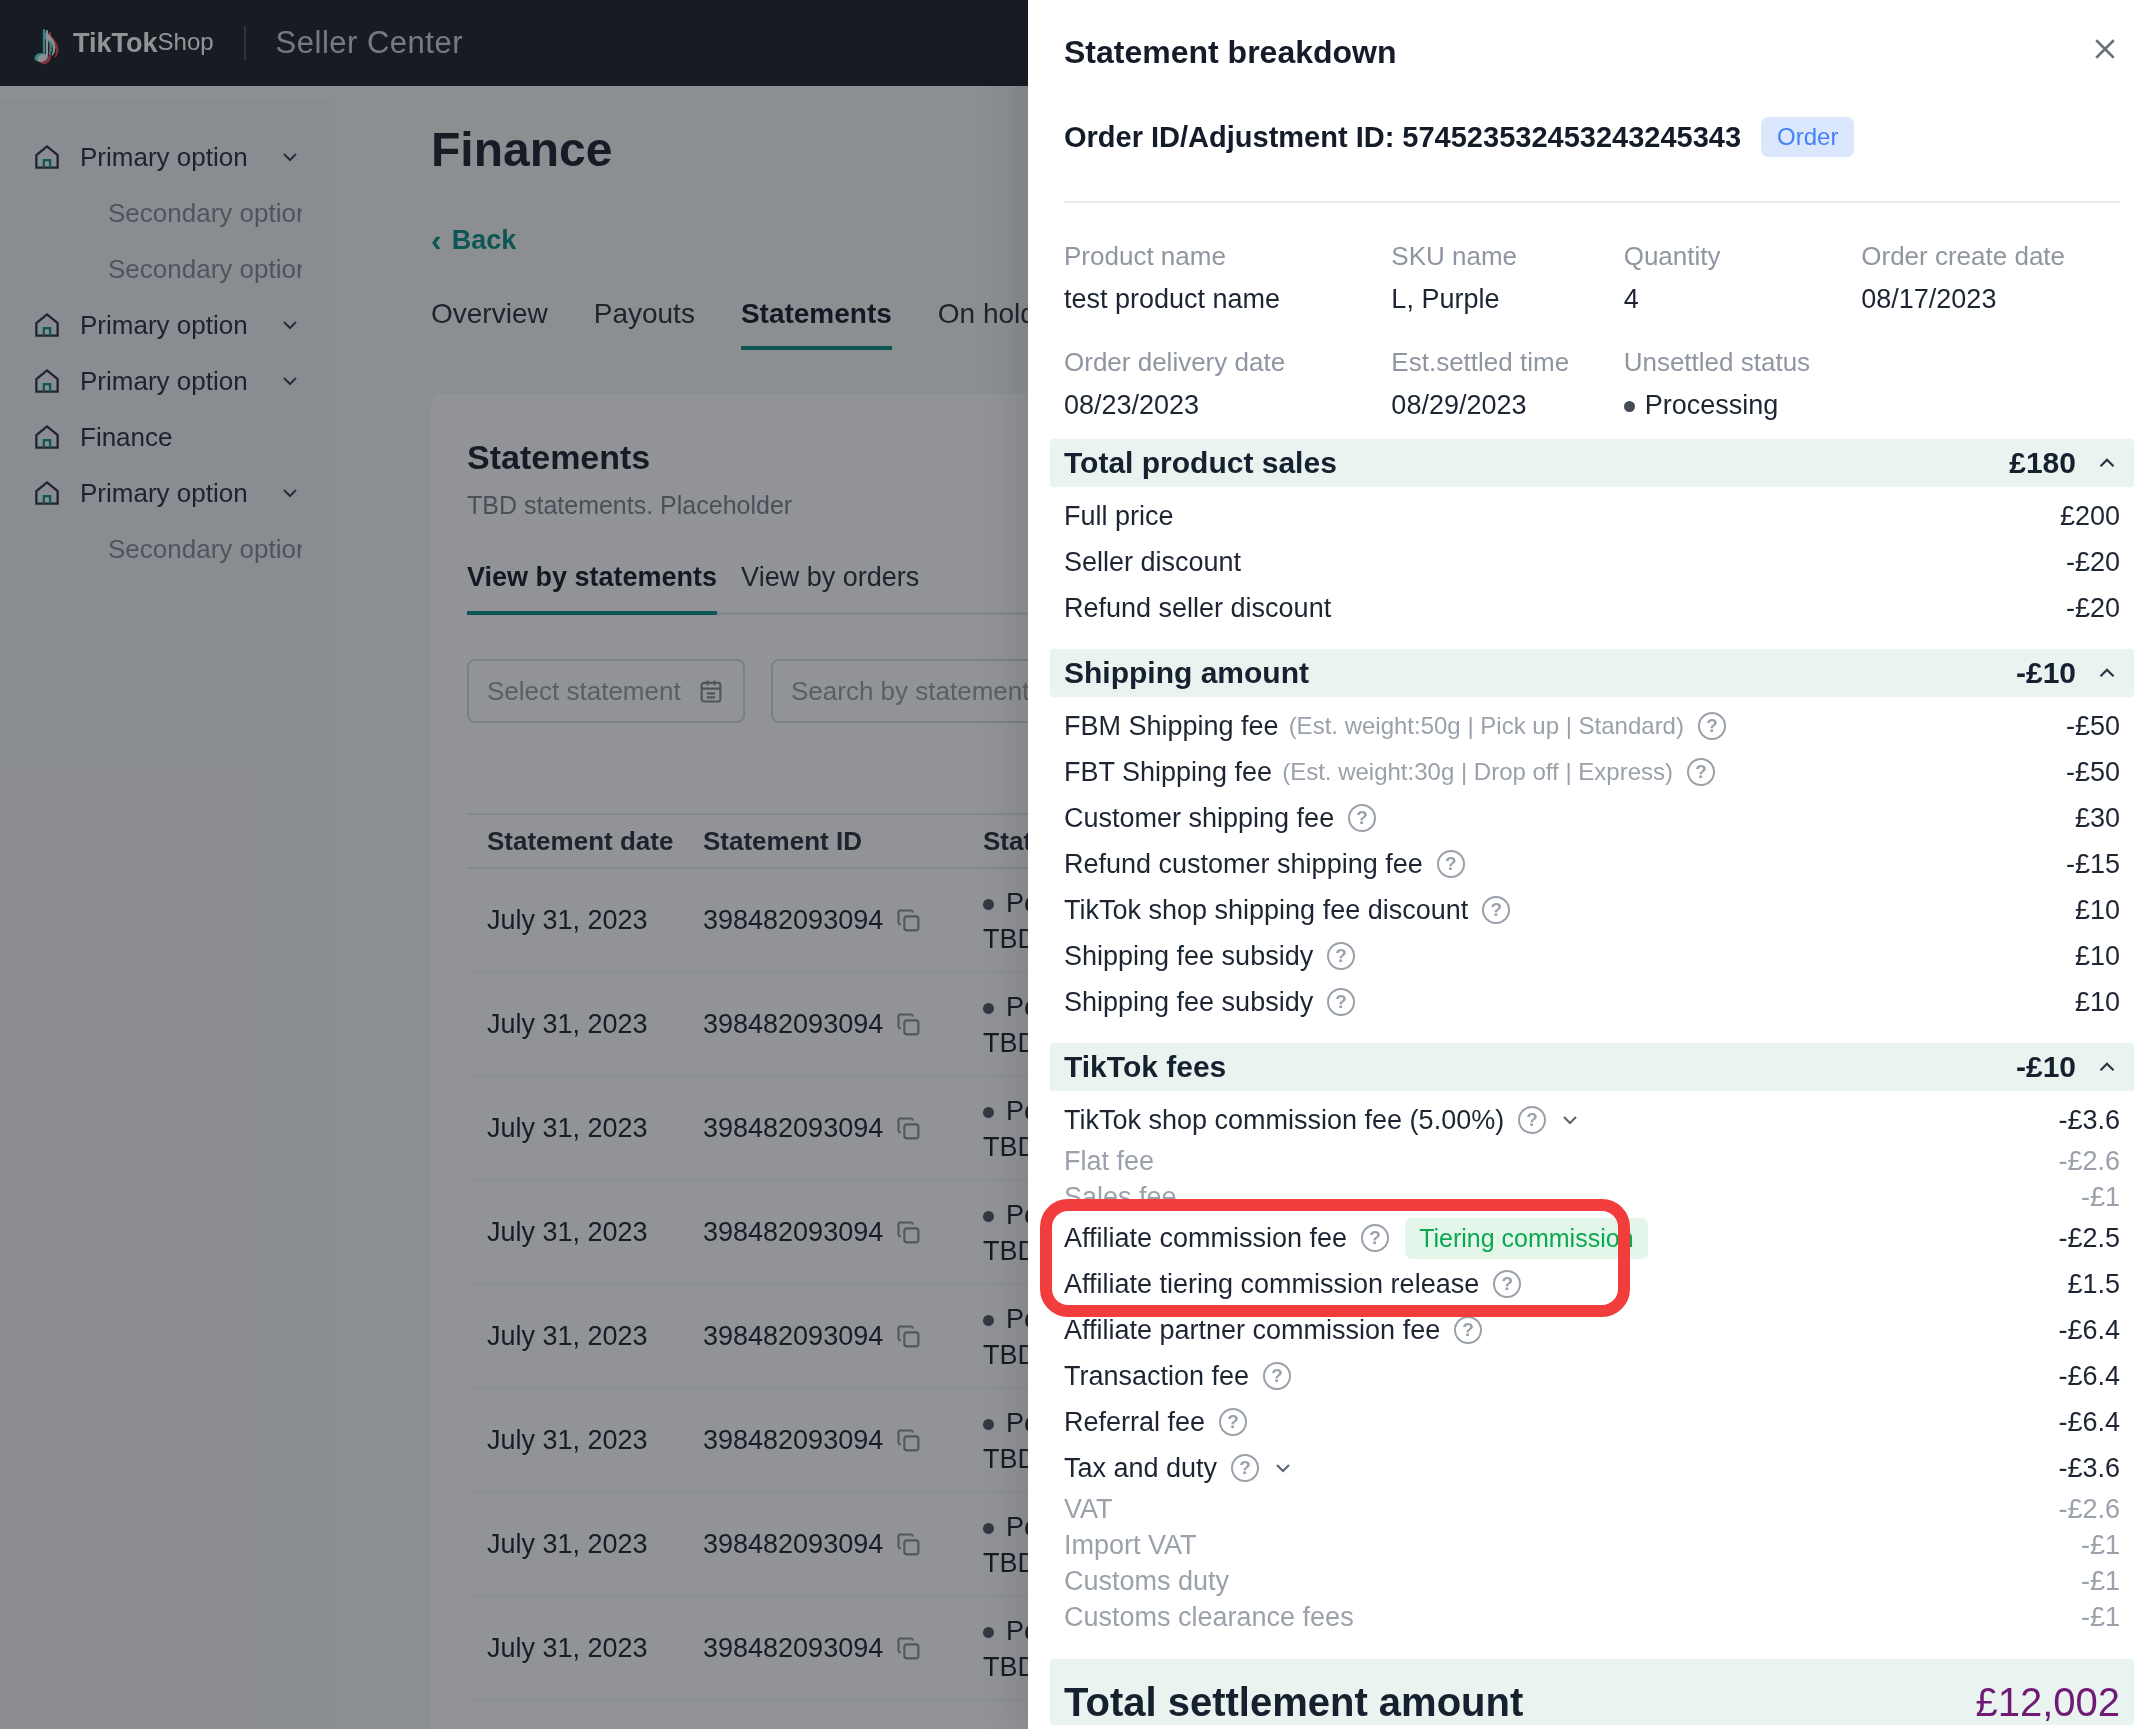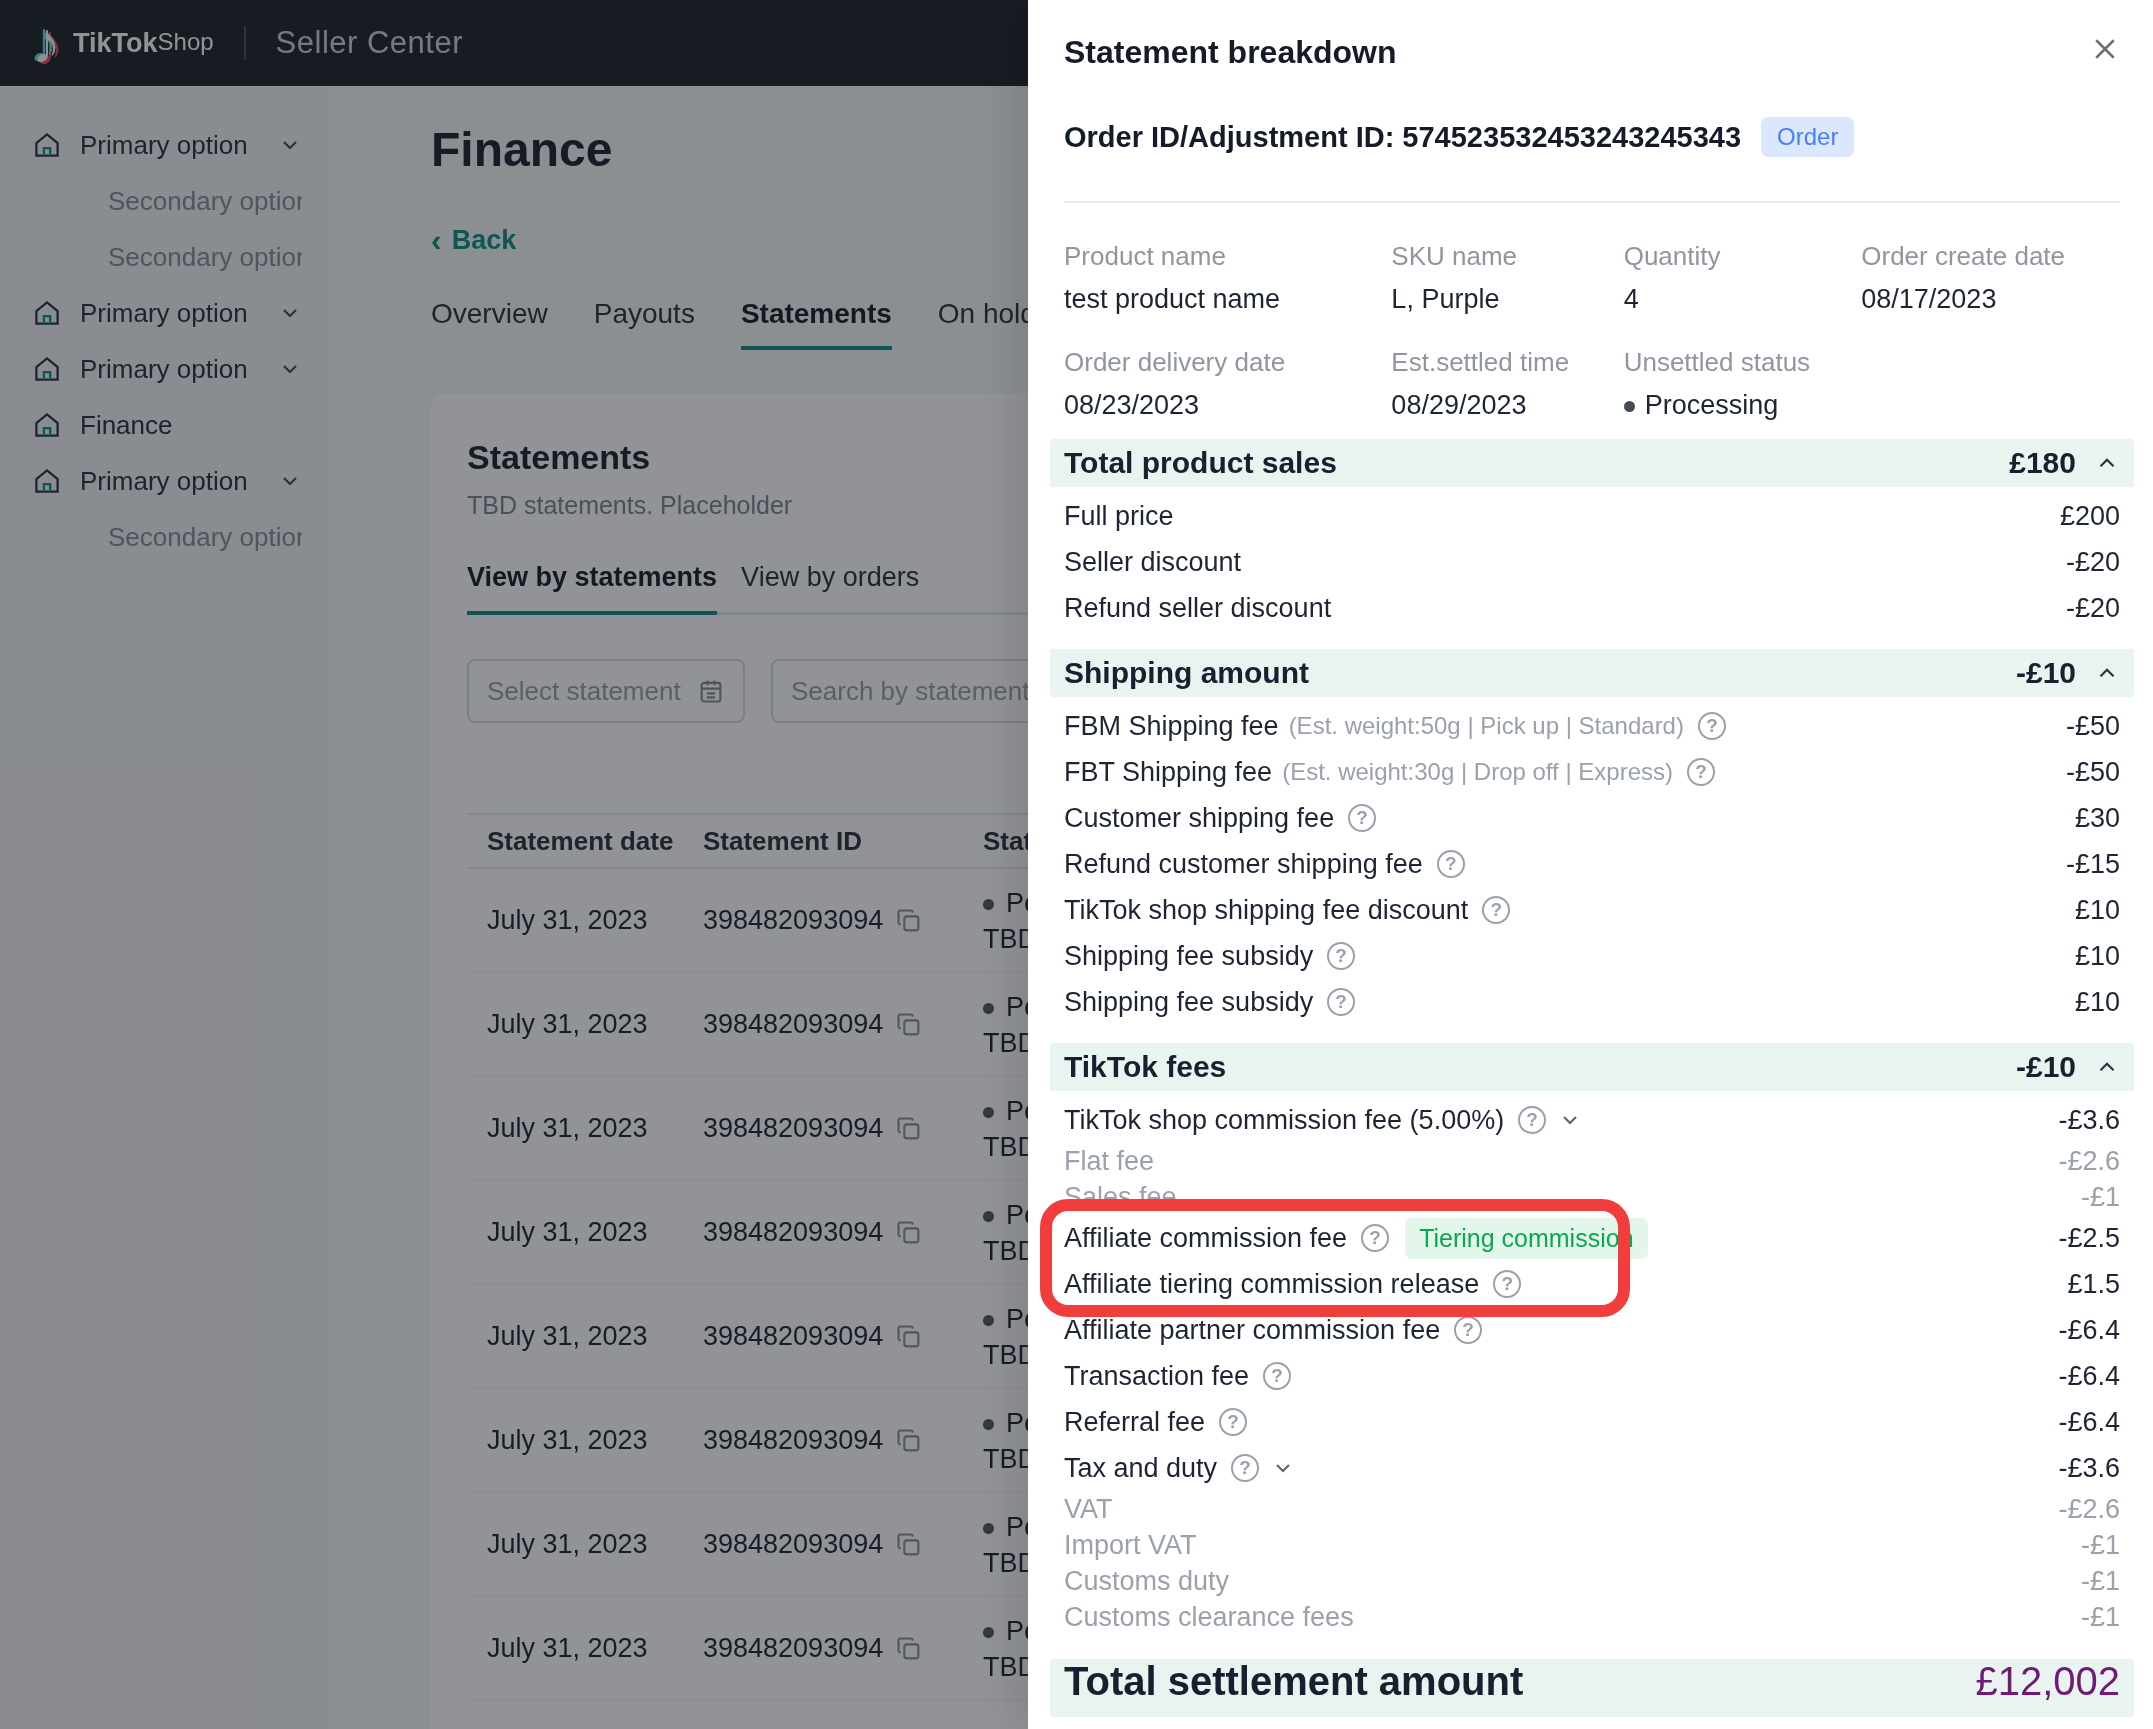--- a/index.html
+++ b/index.html
@@ -10,21 +10,21 @@
   }
   
   .app-header{position:absolute;left:0;top:0;width:2153px;height:86px;background:#1f242c;display:flex;align-items:center;padding:0 32px;z-index:1;}
   .note-glyph{font-size:58px;line-height:58px;color:#f4f5f7;text-shadow:-3px -1px 0 #4de0dd,3px 2px 0 #e8485e;margin-right:12px;}
   .brand-text{display:flex;flex-direction:row;line-height:1.05;}
   .brand-line1{font-size:27px;font-weight:bold;color:#fff;}
   .brand-line2{font-size:24px;color:#fff;}
   .hdr-divider{width:2px;height:34px;background:#4a505a;margin:0 30px;}
   .product-name{font-size:31px;color:#cdd1d7;letter-spacing:.5px;}
   
-  .sidebar{position:absolute;left:0;top:88px;width:334px;bottom:0;background:#f1f2f4;padding-top:28px;z-index:1;}
+  .sidebar{position:absolute;left:0;top:100px;width:334px;bottom:0;background:#f1f2f4;padding-top:28px;z-index:1;}
   .side-item{display:flex;align-items:center;height:54px;margin:2px 12px;padding:0 20px 0 20px;border-radius:10px;font-size:26px;color:#2a3340;cursor:pointer;}
   .side-item .house{width:30px;height:30px;flex:0 0 30px;}
   .side-item .house .roof{stroke:#2a3340;}
   .side-item .house .door{stroke:#0c8e85;}
   .side-label{margin-left:18px;flex:1;white-space:nowrap;overflow:hidden;}
   .side-chev{width:24px;height:24px;stroke:#3f4754;}
   .side-item.secondary{padding-left:78px;color:#868d96;}
   
   .main{position:absolute;left:334px;top:86px;right:0;bottom:0;background:#f6f7f8;padding:36px 40px 0 97px;z-index:1;}
   .page-title{font-size:48px;font-weight:bold;color:#1c2330;}
@@ -77,21 +77,21 @@
   .sec-total{margin-left:auto;font-size:30px;font-weight:bold;color:#16202e;}
   .sec-chev{width:26px;height:26px;stroke:#2a3340;margin-left:18px;}
   .frow{display:flex;align-items:center;height:46px;font-size:27px;color:#1d2533;text-align:center;}
   .frow.muted{height:36px;color:#9aa1aa;}
   .frow-note{font-size:24px;color:#9aa1aa;margin-left:10px;white-space:nowrap;}
   .frow-value{margin-left:auto;}
   .frow.muted .frow-value{color:#9aa1aa;}
   .help{width:28px;height:28px;border:2px solid #9aa1aa;border-radius:50%;color:#9aa1aa;font-size:19px;display:inline-flex;align-items:center;justify-content:center;margin-left:14px;flex:0 0 28px;cursor:pointer;font-weight:bold;}
   .frow-chev{width:24px;height:24px;stroke:#5a6270;margin-left:12px;cursor:pointer;}
   .badge-tier{background:#e4f6ea;color:#0aa84f;font-size:25px;padding:6px 14px;border-radius:7px;margin-left:16px;white-space:nowrap;}
-  .total-bar{margin-top:24px;height:58px;background:#e9f4f1;display:flex;align-items:flex-start;padding:0 14px;margin-left:-14px;margin-right:-14px;border-radius:3px;}
+  .total-bar{margin-top:24px;height:66px;background:#e9f4f1;display:flex;align-items:flex-end;padding:0 14px;margin-left:-14px;margin-right:-14px;border-radius:3px;}
   .total-label{font-size:40px;font-weight:bold;color:#16202e;}
   .total-value{margin-left:auto;font-size:40px;font-weight:normal;color:#701a75;}
   
   .red-annot{position:absolute;border:12px solid #f23d3d;border-radius:28px;z-index:60;pointer-events:none;}
 </style>
 </head>
 <body>
 
 <div class="app-header">
   <span class="note-glyph">♪</span>

